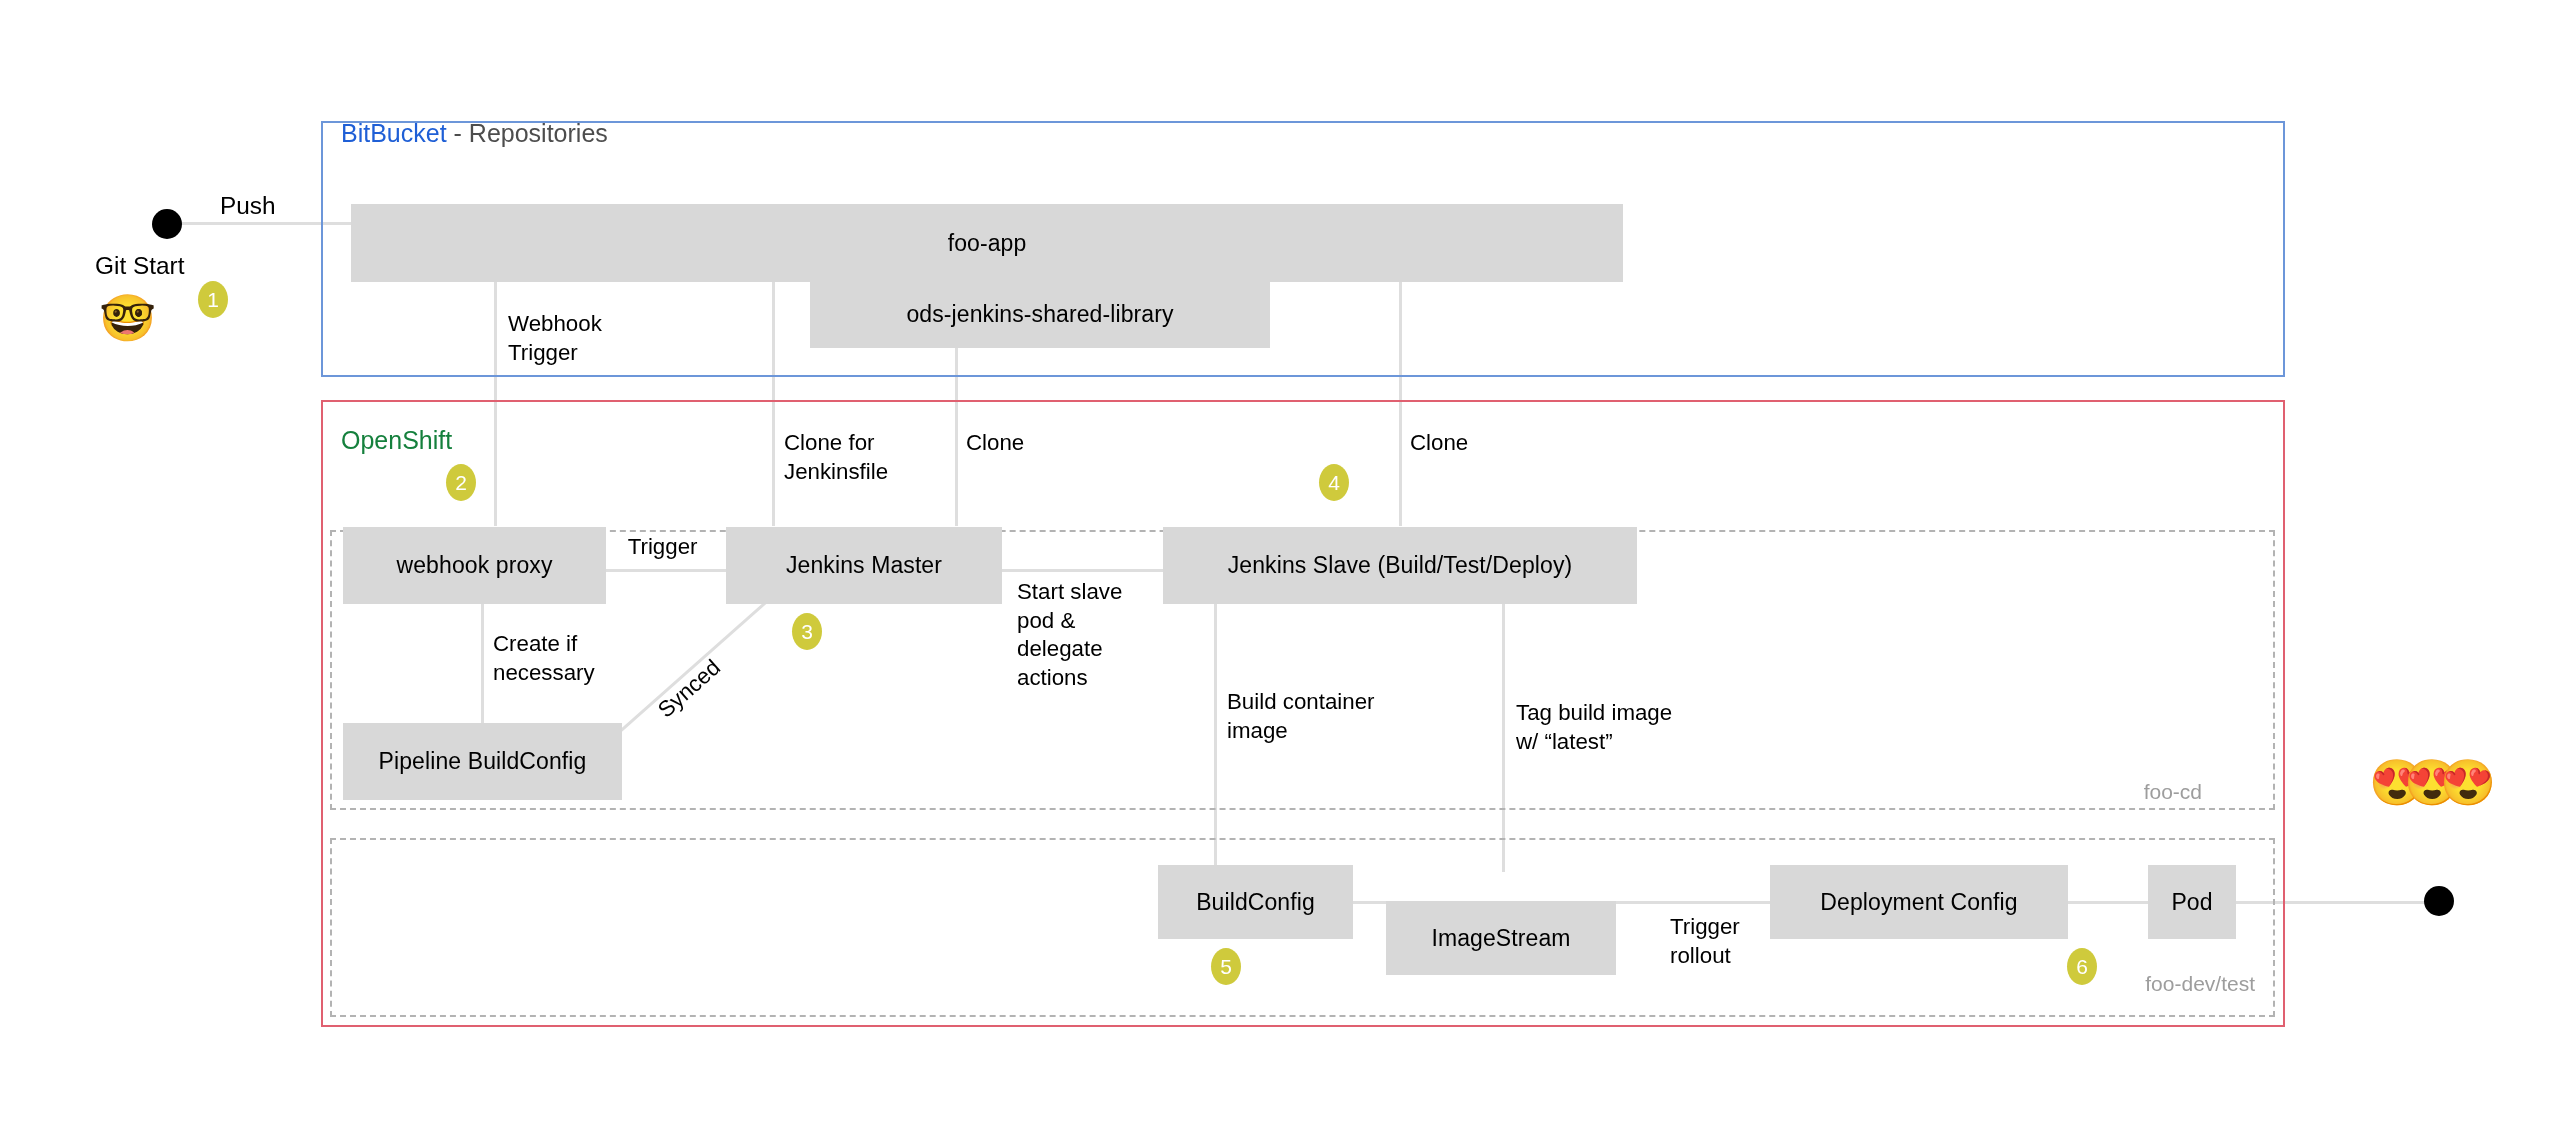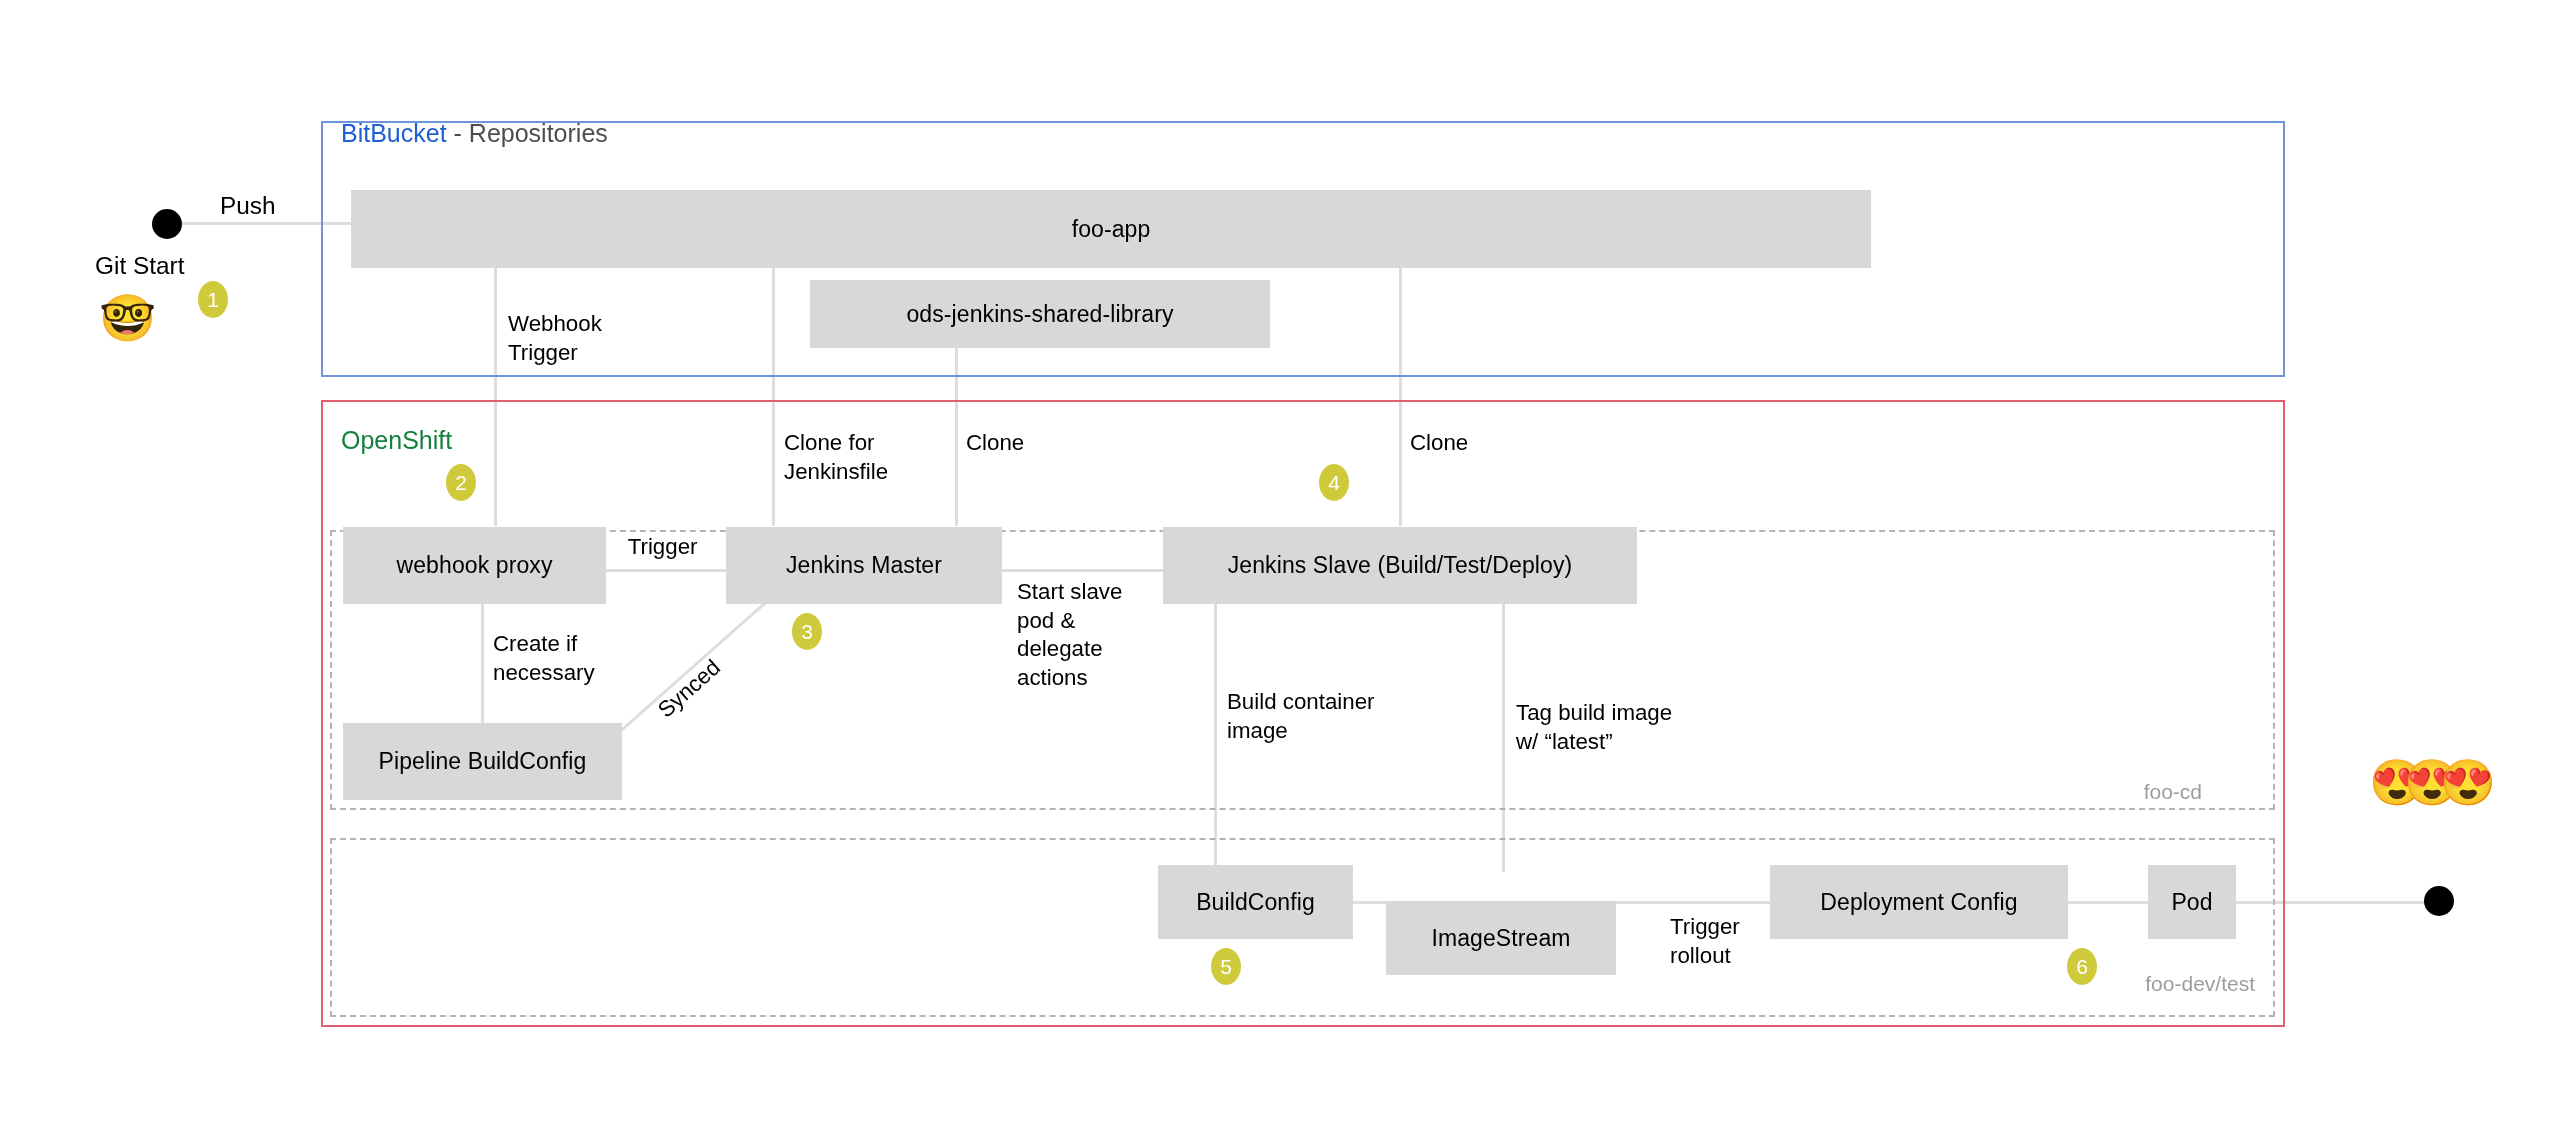--- a/index.html
+++ b/index.html
@@ -183,21 +183,21 @@
   <div class="frame frame-dashed" style="left:330px; top:838px; width:1945px; height:179px;"></div>
 
   <div class="frame-title" style="left:341px; top:121px;">
     <span class="brand-bb">BitBucket</span><span> - Repositories</span>
   </div>
 
   <div class="frame-title" style="left:341px; top:428px;">
     <span class="brand-os">OpenShift</span>
   </div>
 
-  <div class="node" style="left:351px; top:190px; width:1520px; height:78px;">
+  <div class="node" style="left:351px; top:204px; width:1272px; height:78px;">
     <span>foo-app</span>
   </div>
 
   <div class="node" style="left:810px; top:280px; width:460px; height:68px;">
     <span>ods-jenkins-shared-library</span>
   </div>
 
   <div class="node" style="left:343px; top:527px; width:263px; height:77px;">
     <span>webhook proxy</span>
   </div>

